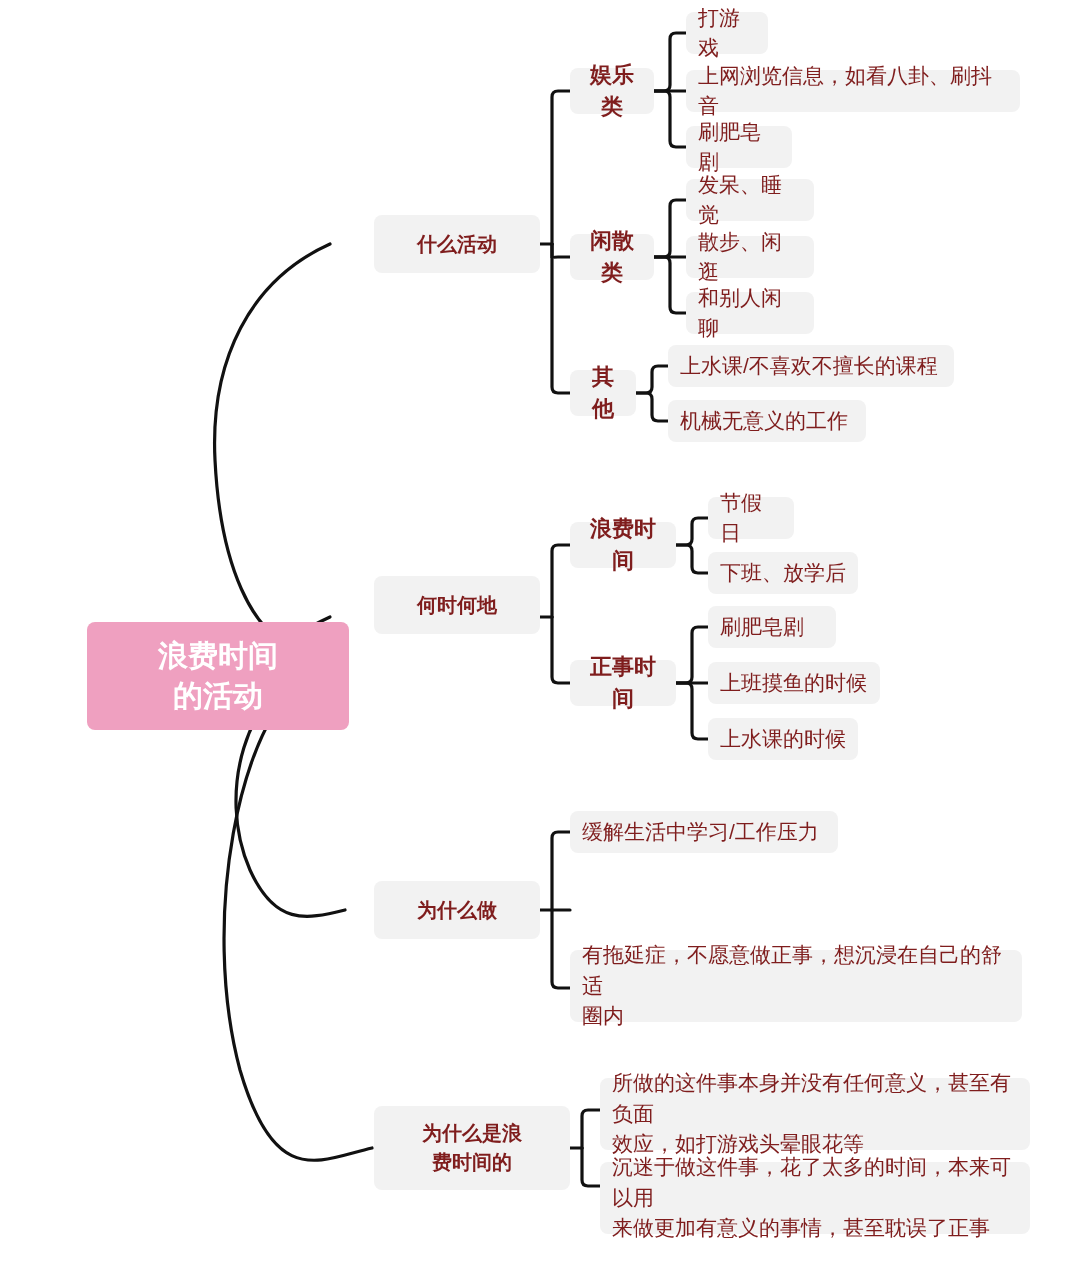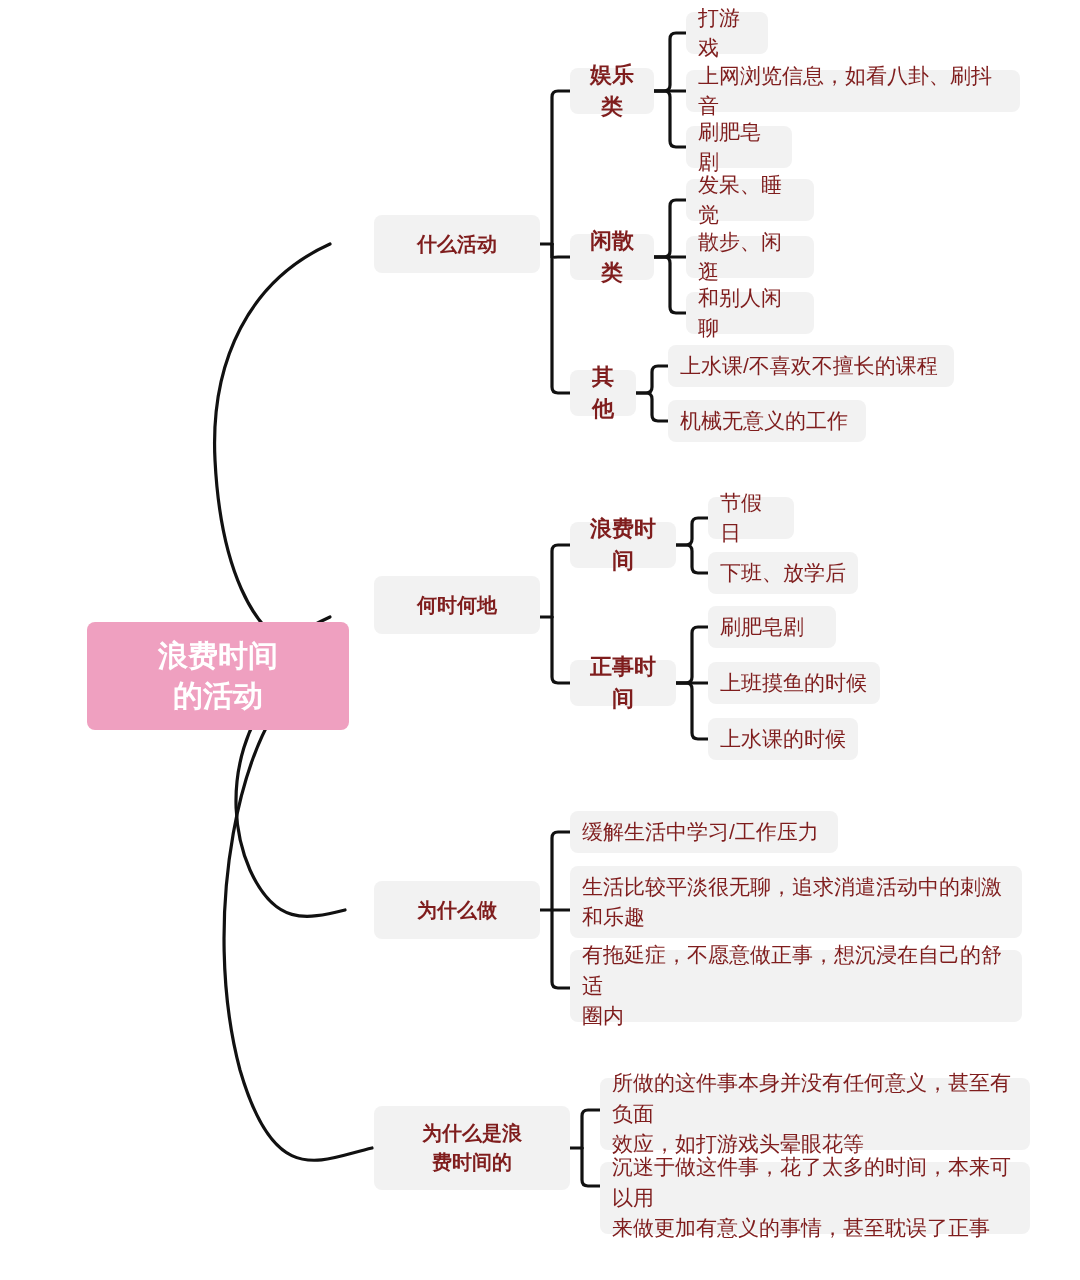--- a/index.html
+++ b/index.html
@@ -192,24 +192,20 @@
   <div class="node leaf" style="left:708px; top:662px; width:172px; height:42px;">
     <span>上班摸鱼的时候</span>
   </div>
 
   <div class="node branch" style="left:374px; top:881px; width:166px; height:58px;">
     <span>为什么做</span>
   </div>
   <div class="node leaf" style="left:570px; top:811px; width:268px; height:42px;">
     <span>缓解生活中学习/工作压力</span>
   </div>
-  <div class="node leaf" style="left:570px; top:866px; width:452px; height:72px;">
-    <span>生活比较平淡很无聊，追求消遣活动中的刺激
-和乐趣</span>
-  </div>
   <div class="node leaf" style="left:570px; top:950px; width:452px; height:72px;">
     <span>有拖延症，不愿意做正事，想沉浸在自己的舒适
 圈内</span>
   </div>
 
   <div class="node leaf" style="left:600px; top:1078px; width:430px; height:72px;">
     <span>所做的这件事本身并没有任何意义，甚至有负面
 效应，如打游戏头晕眼花等</span>
   </div>
   <div class="node branch" style="left:374px; top:1106px; width:196px; height:84px;">

